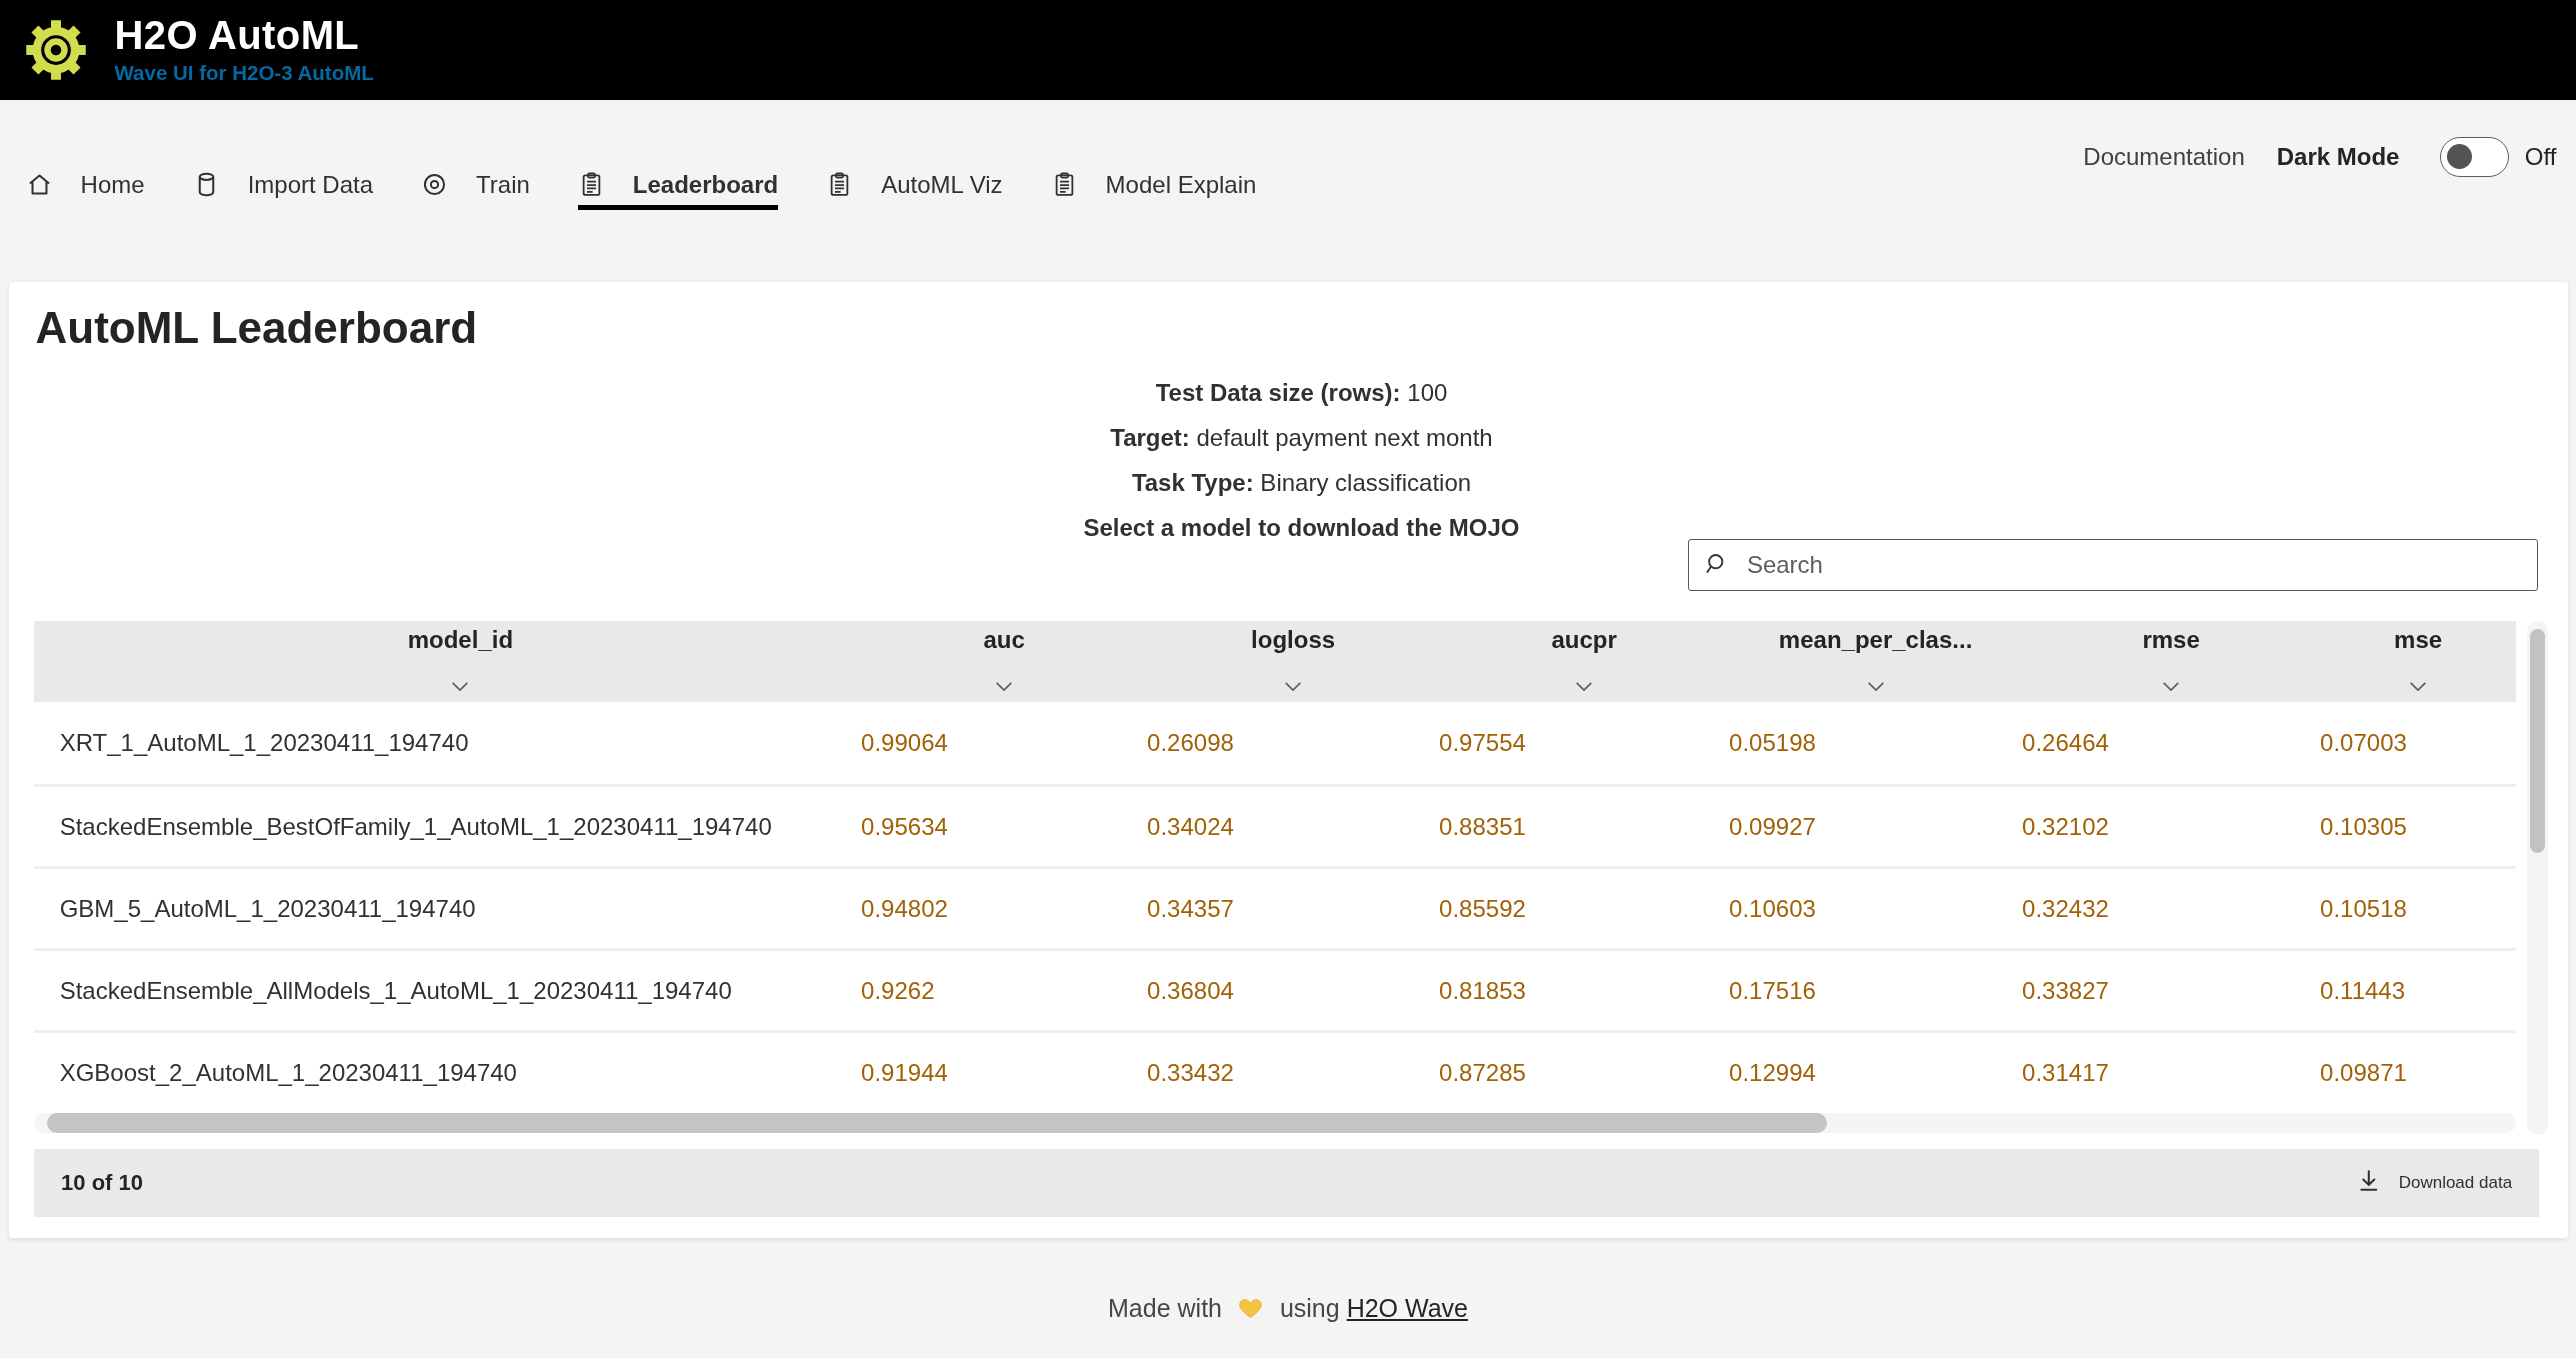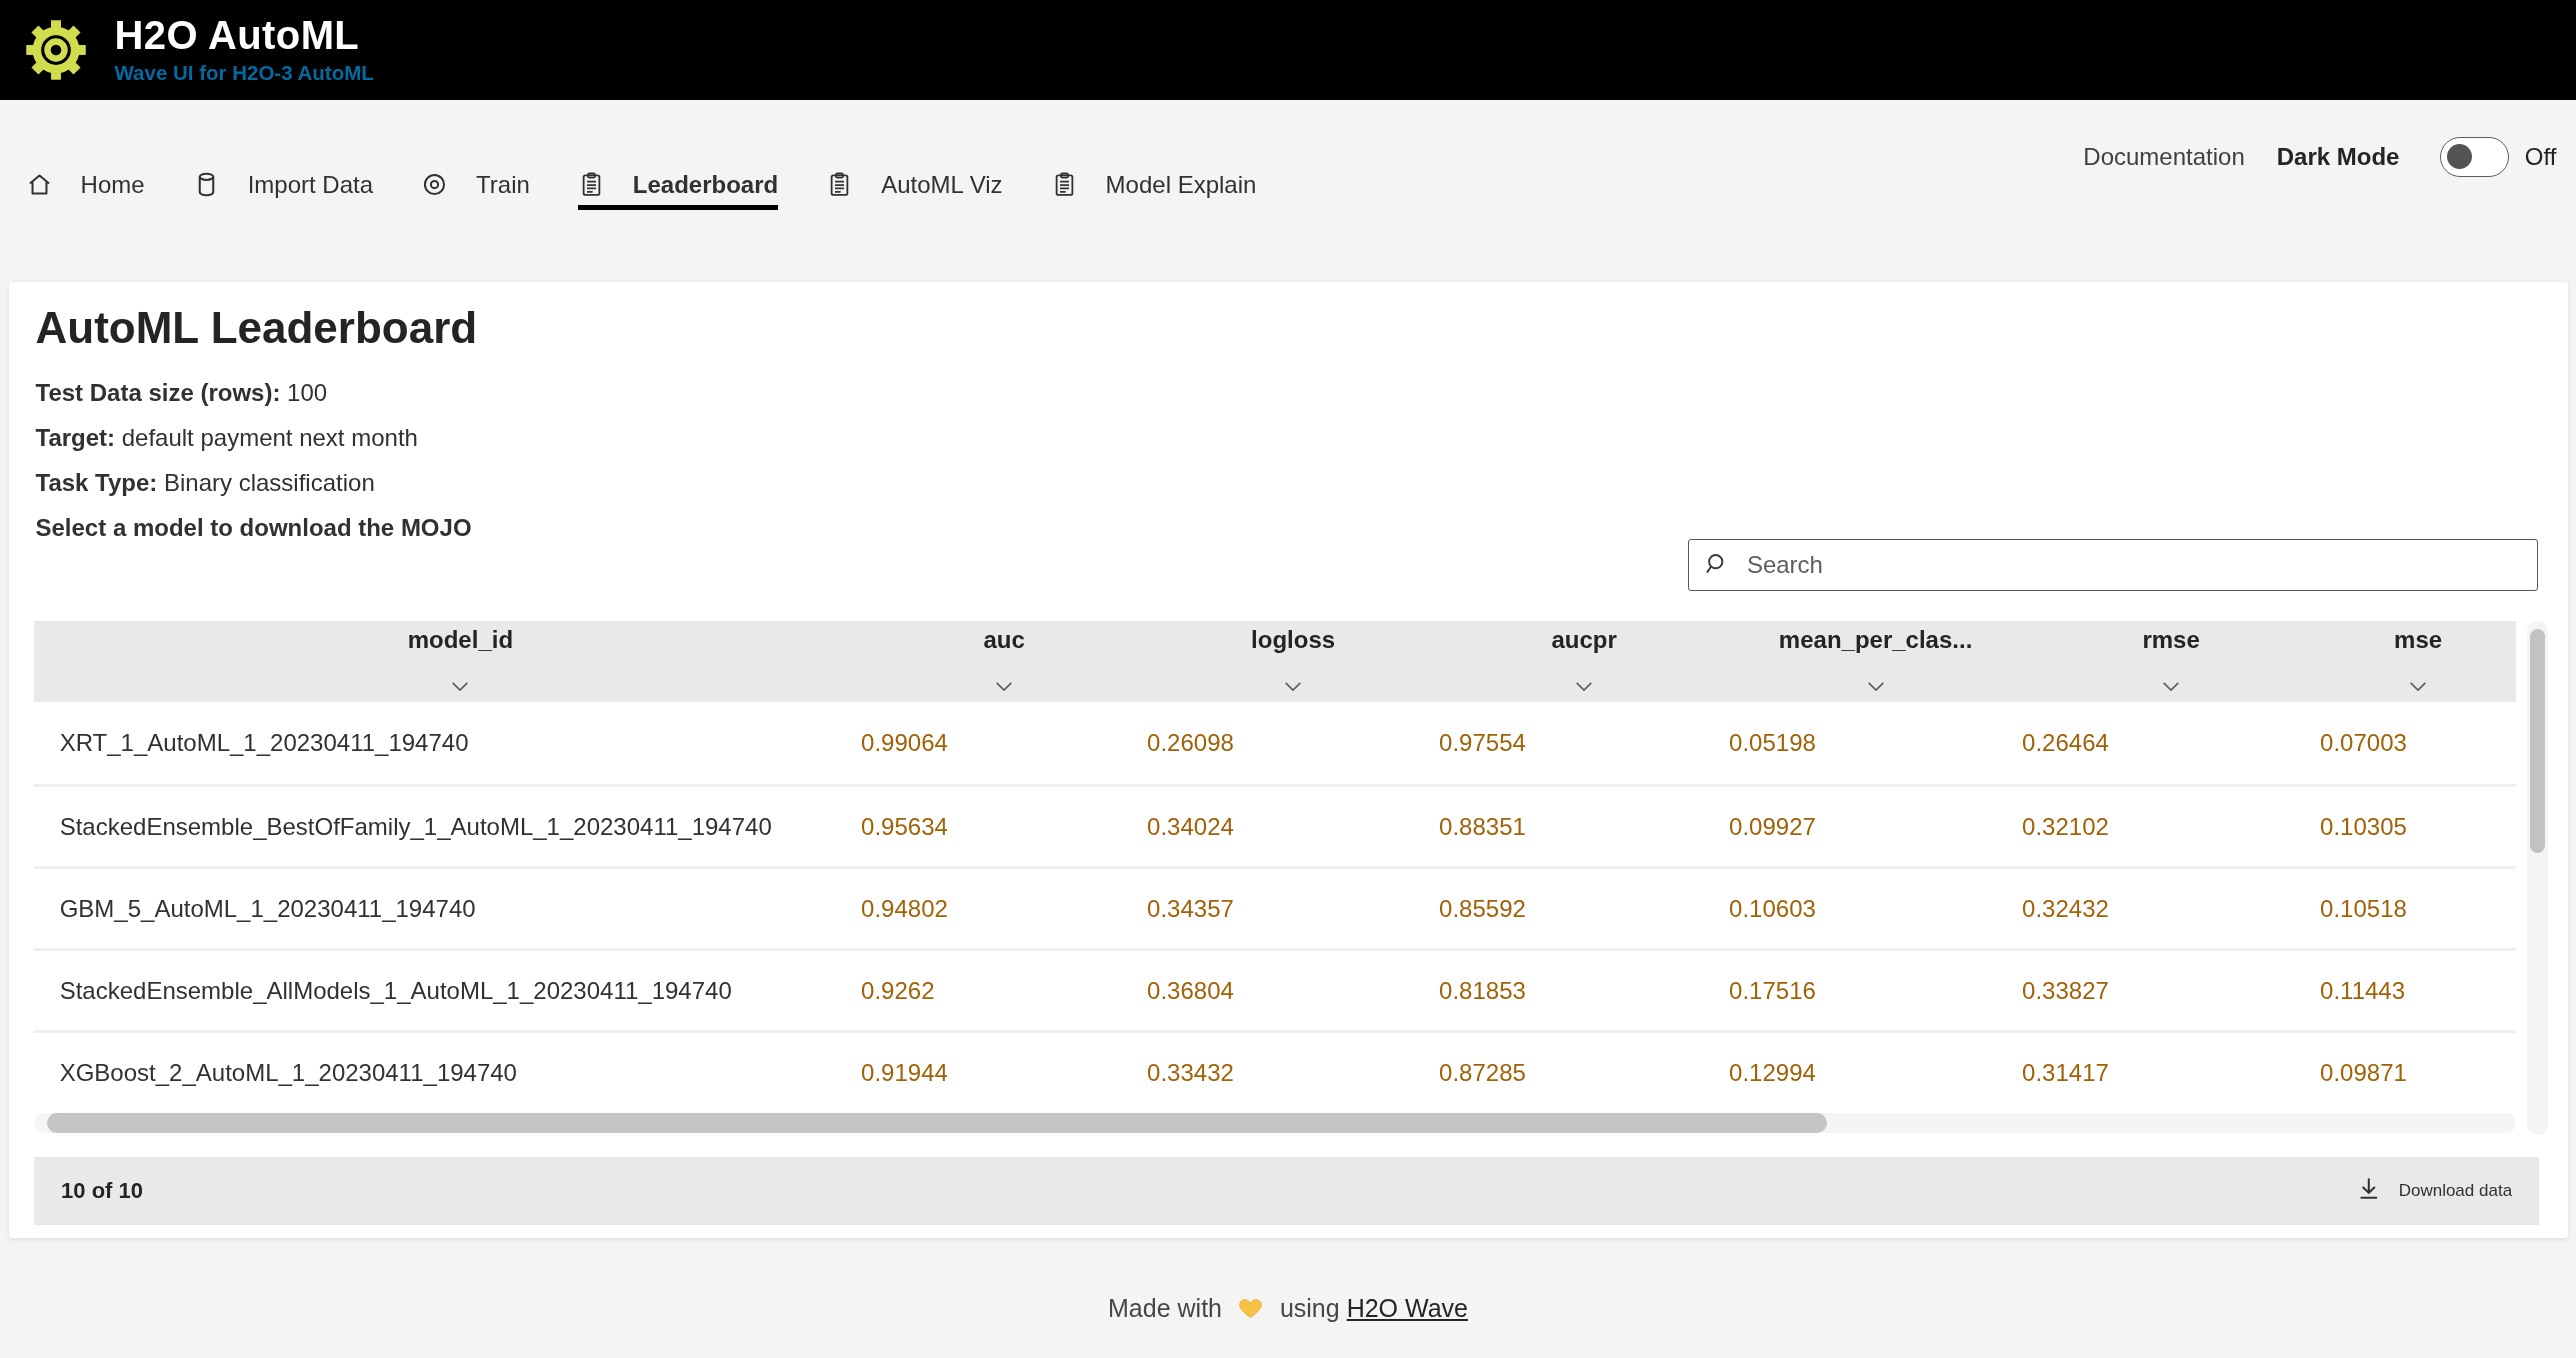--- a/index.html
+++ b/index.html
@@ -35,21 +35,21 @@
   .toggle { width:69px; height:40px; border:1.7px solid #5f5d5b; border-radius:20.5px; background:#fff;
     margin-left:41px; position:relative; cursor:pointer; flex:0 0 auto; }
   .toggle .knob { position:absolute; left:6px; top:6px; width:25px; height:25px; border-radius:50%; background:#565452; }
   .toggle-state { font-size:24px; color:#252423; margin-left:15.4px; }
 
   
   .card { position:absolute; left:8.5px; top:282px; width:2559px; height:956px;
     background:#fff; border-radius:3.4px; box-shadow:0 1.7px 5.1px rgba(0,0,0,0.09); }
   .page-title { margin:0; padding:20.5px 0 0 27px; font-size:44px; font-weight:700; color:#252423; }
   .meta-list { margin:17px 0 0 27px; }
-  .meta-line { font-size:24px; line-height:45px; color:#323130; }
+  .meta-line { font-size:24px; line-height:45px; color:#323130;text-align:center; }
   .meta-line b { font-weight:700; }
 
   
   .search { position:absolute; top:257px; right:30px; width:850px; height:52px;
     border:1.7px solid #5a5856; border-radius:3px; background:#fff;
     display:flex; align-items:center; padding:0 15.4px;margin-left:36px; }
   .search .icon svg { width:25.6px; height:25.6px; color:#3b3a39; }
   .search input { flex:1; border:none; outline:none; margin-left:15.4px; font-size:24px;
     font-family:"Liberation Sans", sans-serif; color:#323130; background:transparent; }
   .search input::placeholder { color:#605e5c; opacity:1; }
@@ -68,21 +68,21 @@
   .td { font-size:24px; color:#a16207; white-space:nowrap; overflow:hidden; }
   .td.model { color:#323130; padding-left:25.6px; }
 
   
   .vstrip { position:absolute; right:0; top:0; width:21.3px; height:514px; background:#f5f4f3; border-radius:10.2px; }
   .vthumb { position:absolute; left:3.4px; top:7.7px; width:14.5px; height:224px; background:#c4c2c0; border-radius:7.7px; cursor:pointer; }
   .hscroll { position:relative; width:2482px; height:20.5px; margin-top:0.9px; background:#f6f5f4; border-radius:10.2px; }
   .hthumb { position:absolute; left:12.8px; top:0; width:1780px; height:20.5px; background:#c7c5c3; border-radius:10.2px; cursor:pointer; }
 
   
-  .tfooter { width:2505px; height:68px; margin-top:24px; background:#eae9e7;
+  .tfooter { width:2505px; height:68px; margin-top:16px; background:#eae9e7;
     display:flex; align-items:center; justify-content:space-between; padding:0 27px; }
   .tf-count { font-size:22px; font-weight:700; color:#252423; }
   .tf-download { display:flex; align-items:center; gap:17px; font-size:17px; color:#323130; cursor:pointer; }
   .tf-download .icon svg { width:25.6px; height:25.6px; color:#323130; }
 
   
   .page-footer { position:absolute; left:0; top:1294px; width:2576px; text-align:center;
     font-size:25px; color:#484644; }
   .page-footer .heart { display:inline-block; vertical-align:-4.3px; margin:0 8.5px; }
   .page-footer .heart svg { width:27px; height:27px; }

